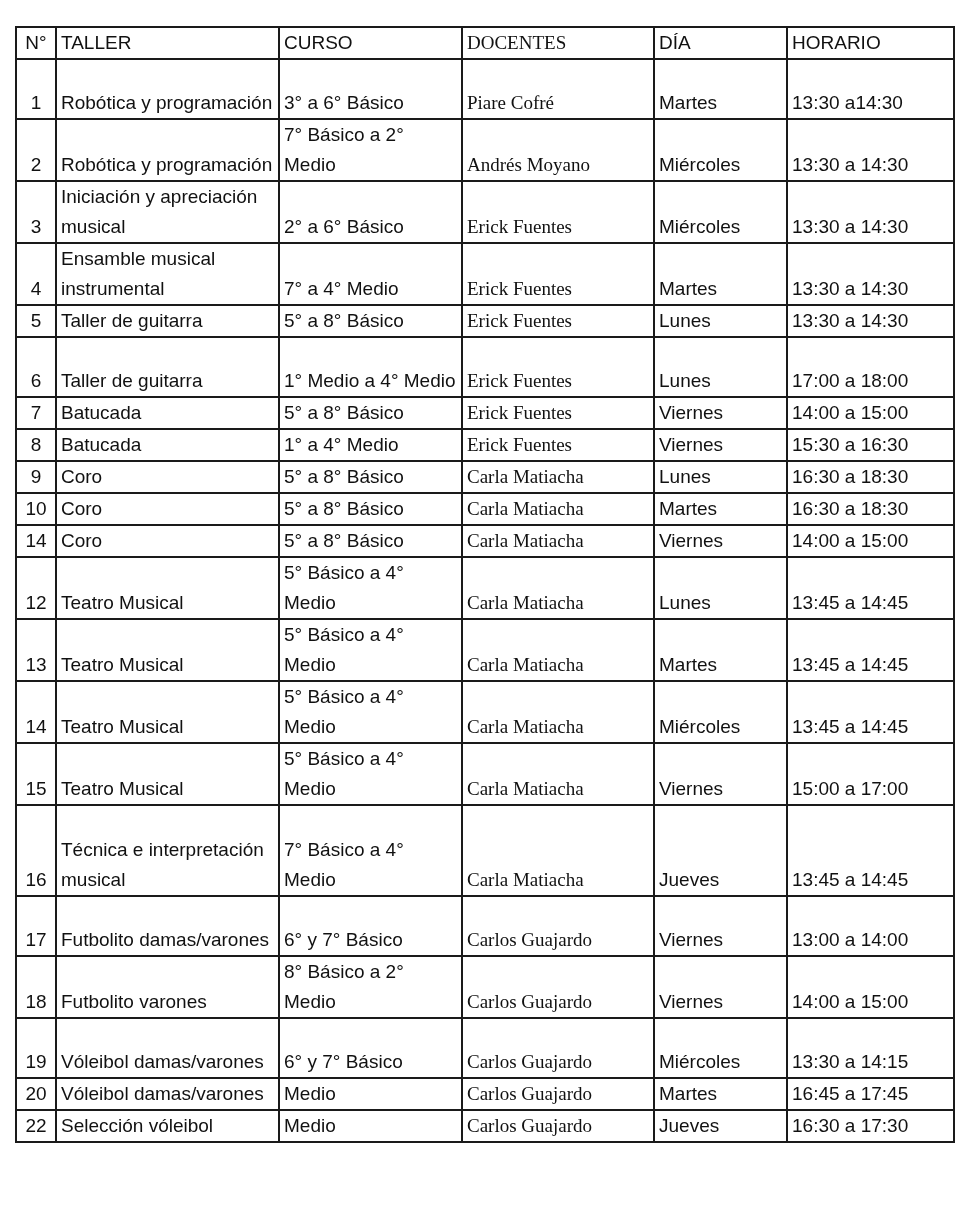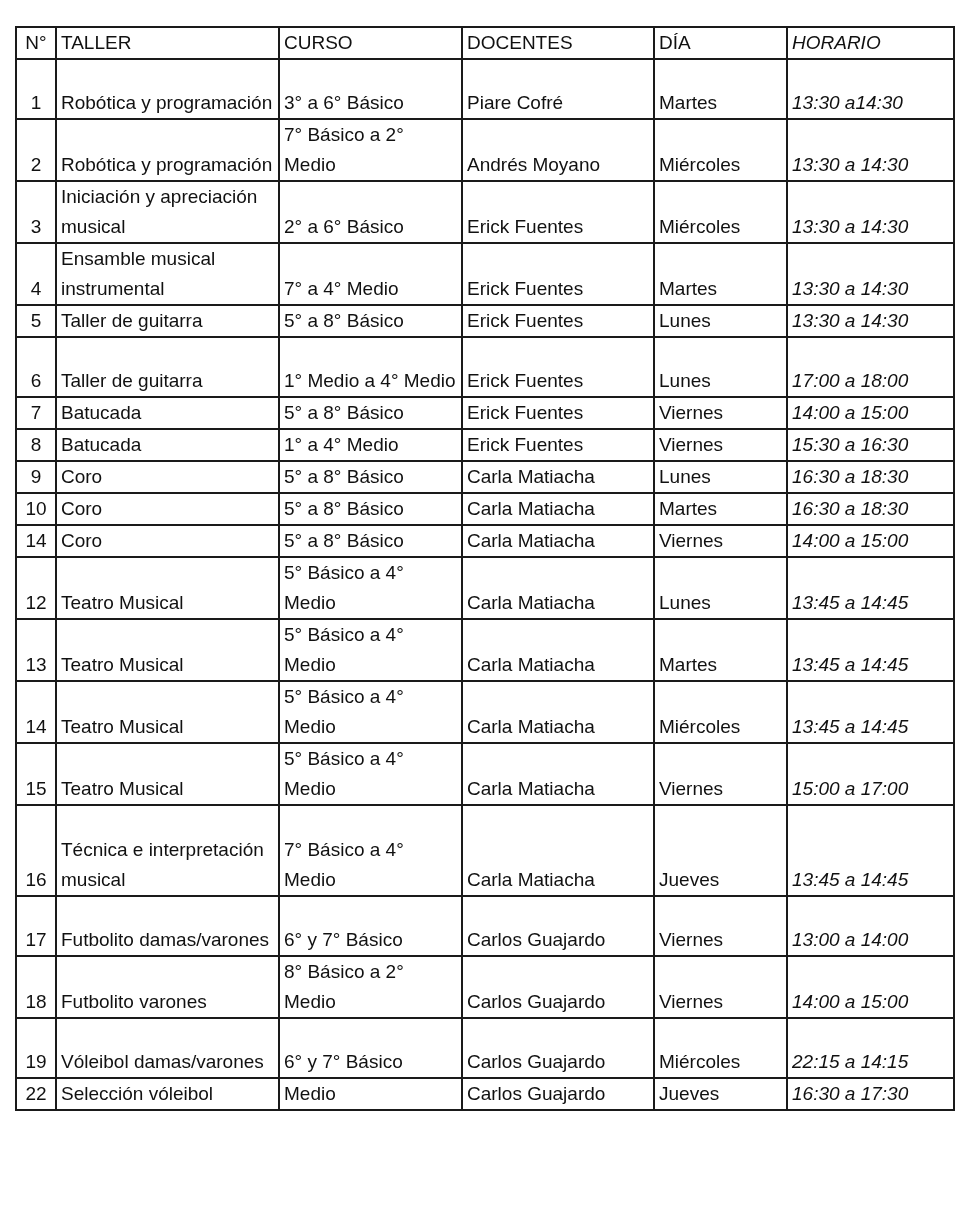--- a/index.html
+++ b/index.html
@@ -12,23 +12,23 @@
   }
   table.sched td, table.sched th {
     border: 2px solid #1a1a1a; padding: 0 4px 0 4px;
     vertical-align: bottom; font-weight: normal; text-align: left;
     white-space: normal; overflow: hidden;
   }
   table.sched th { height: 28px; }
   .c-n { width: 38px; text-align: center !important; padding: 0 !important; }
   .c-taller { width: 213px; }
   .c-curso { width: 173px; }
-  .c-doc { width: 182px; }
+  .c-doc { width: 182px; font-family: Liberation Serif, serif; }
   .c-dia { width: 123px; }
-  .c-hor { width: 157px; text-align: center; font-style: italic; }
+  .c-hor { width: 157px; text-align: center; }
   td.nowrap { white-space: nowrap; overflow: hidden; text-overflow: clip; }
   tr.h1 td { height: 28px; }
   tr.h2 td { height: 58px; }
   tr.h3 td { height: 89px; }
 </style>
 </head>
 <body>
 
 <table class="sched">
   <thead>
@@ -185,21 +185,29 @@
         <td class="c-doc">Carlos Guajardo</td>
         <td class="c-dia">Viernes</td>
         <td class="c-hor">14:00 a 15:00</td>
       </tr>
       <tr class="h2">
         <td class="c-n">19</td>
         <td class="c-taller">Vóleibol damas/varones</td>
         <td class="c-curso">6° y 7° Básico</td>
         <td class="c-doc">Carlos Guajardo</td>
         <td class="c-dia">Miércoles</td>
-        <td class="c-hor">22:15 a 14:15</td>
+        <td class="c-hor">13:30 a 14:15</td>
+      </tr>
+      <tr class="h1">
+        <td class="c-n">20</td>
+        <td class="c-taller nowrap">Vóleibol damas/varones</td>
+        <td class="c-curso">Medio</td>
+        <td class="c-doc">Carlos Guajardo</td>
+        <td class="c-dia">Martes</td>
+        <td class="c-hor">16:45 a 17:45</td>
       </tr>
       <tr class="h1">
         <td class="c-n">22</td>
         <td class="c-taller">Selección vóleibol</td>
         <td class="c-curso">Medio</td>
         <td class="c-doc">Carlos Guajardo</td>
         <td class="c-dia">Jueves</td>
         <td class="c-hor">16:30 a 17:30</td>
       </tr>
     </tbody>

